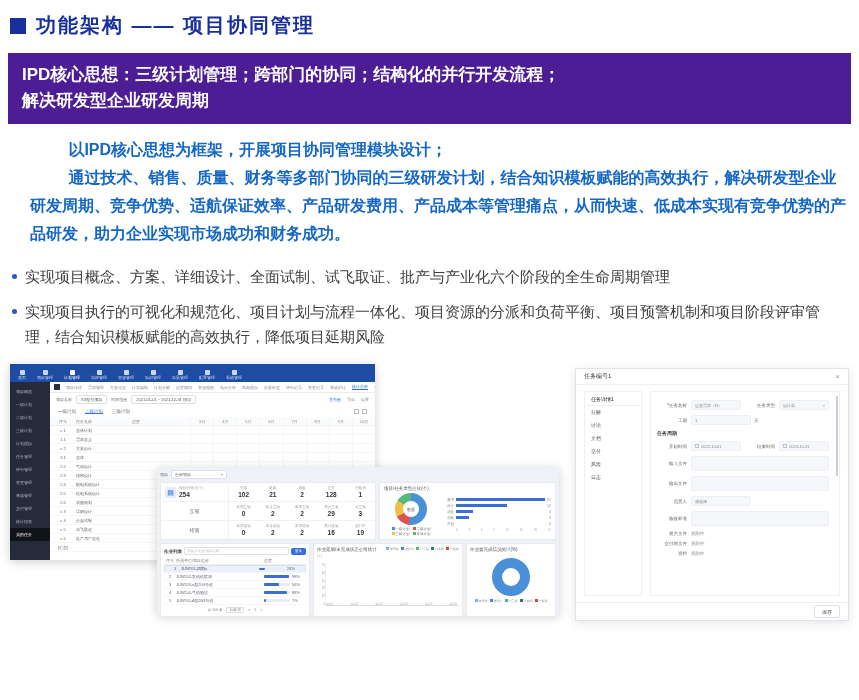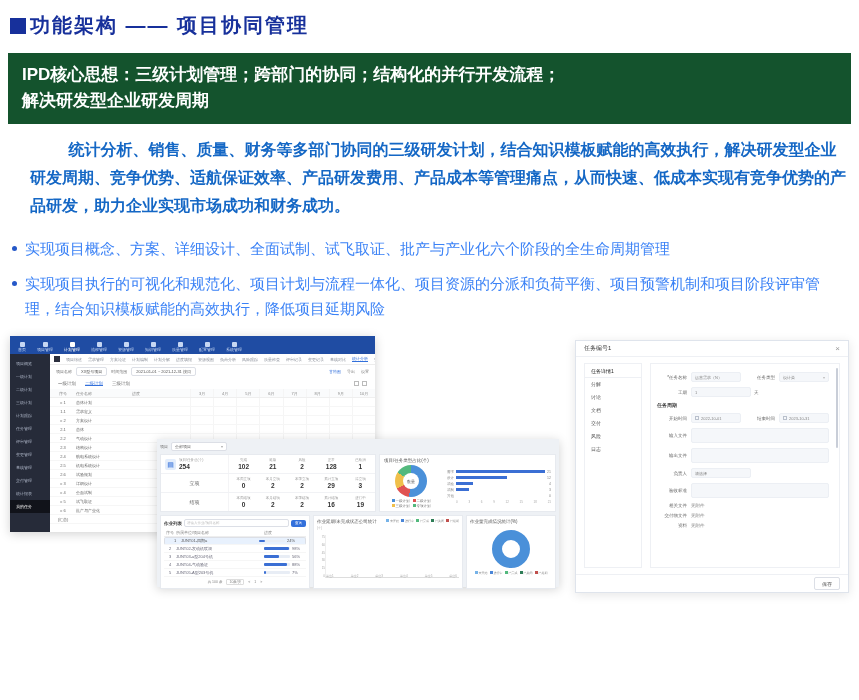--- a/index.html
+++ b/index.html
@@ -1,28 +1,28 @@
 <!DOCTYPE html>
 <html><head>
 <meta charset="utf-8">
 <style>
   * { margin:0; padding:0; box-sizing:border-box; }
   html,body { width:859px; height:700px; background:#fff; overflow:hidden;
     font-family:"Liberation Sans","DejaVu Sans",sans-serif; }
 
   
-  .hd { display:flex; align-items:center; gap:4px; padding:12px 1px 0 10px; }
+  .hd { display:flex; align-items:center; gap:10px; padding:12px 1px 0 10px; }
   .hd .sq { width:16px; height:16px; background:#17309B; }
   .hd .t { font-size:20px; font-weight:bold; color:#17309B; letter-spacing:2px; }
-  .banner { margin:14px 8px 0 8px; background:#14532d; color:#fff;
+  .banner { margin:14px 8px 0 8px; background:#4c1d95; color:#fff;
     padding:9px 14px 10px 14px; font-size:17px; font-weight:bold; line-height:26px; }
   .paras { margin:12px 12px 0 30px; color:#1467C5; font-size:16px; font-weight:bold; line-height:28px; }
   .paras p { text-indent:2.4em; }
   .bullets { margin:16px 10px 0 12px; list-style:none; }
-  .bullets li { display:flex; gap:8px; font-size:15px; line-height:25px; color:#3b82f6; margin-bottom:10px; }
+  .bullets li { display:flex; gap:8px; font-size:15px; line-height:25px; color:#404040; margin-bottom:10px; }
   .bullets .dot { width:5px; height:5px; border-radius:50%; background:#2558C8; margin-top:10px; flex-shrink:0; }
 
   
   .shots { position:relative; height:268px; margin-top:14px; }
   .win { position:absolute; background:#fff; box-shadow:0 2px 10px rgba(0,0,0,.18); }
 
   
   .w-left { left:10px; top:1px; width:365px; height:196px; }
   .nav { height:18px; background:#1F4CA3; display:flex; align-items:flex-end; gap:11px; padding:0 8px 2px 8px; }
   .ni { display:flex; flex-direction:column; align-items:center; gap:1px; color:#c6d7f3; font-size:4px; line-height:4px; }
@@ -146,21 +146,22 @@
   <span class="sq"></span>
   <span class="t">功能架构 —— 项目协同管理</span>
 </div>
 
 <div class="banner">
   <div>IPD核心思想：三级计划管理；跨部门的协同；结构化的并行开发流程；</div>
   <div>解决研发型企业研发周期</div>
 </div>
 
 <div class="paras">
-  <p>统计分析、销售、质量、财务等多部门协同的三级研发计划，结合知识模板赋能的高效执行，解决研发型企业研发周期、竞争优势、适航保证效率、产品研发费用、产品成本等管理痛点，从而快速、低成本实现有竞争优势的产品研发，助力企业实现市场成功和财务成功。</p>
+  <p>以IPD核心思想为框架，开展项目协同管理模块设计；</p>
+  <p>通过技术、销售、质量、财务等多部门协同的三级研发计划，结合知识模板赋能的高效执行，解决研发型企业研发周期、竞争优势、适航保证效率、产品研发费用、产品成本等管理痛点，从而快速、低成本实现有竞争优势的产品研发，助力企业实现市场成功和财务成功。</p>
 </div>
 
 <ul class="bullets">
   <li>
       <span class="dot"></span>
       <span>实现项目概念、方案、详细设计、全面试制、试飞取证、批产与产业化六个阶段的全生命周期管理</span>
     </li>
   <li>
       <span class="dot"></span>
       <span>实现项目执行的可视化和规范化、项目计划与流程一体化、项目资源的分派和负荷平衡、项目预警机制和项目阶段评审管理，结合知识模板赋能的高效执行，降低项目延期风险</span>

